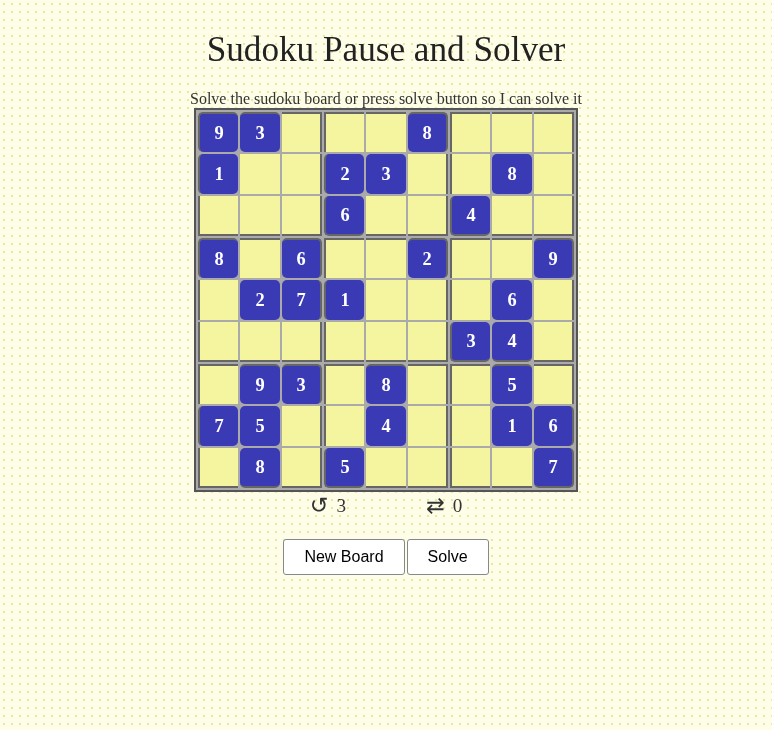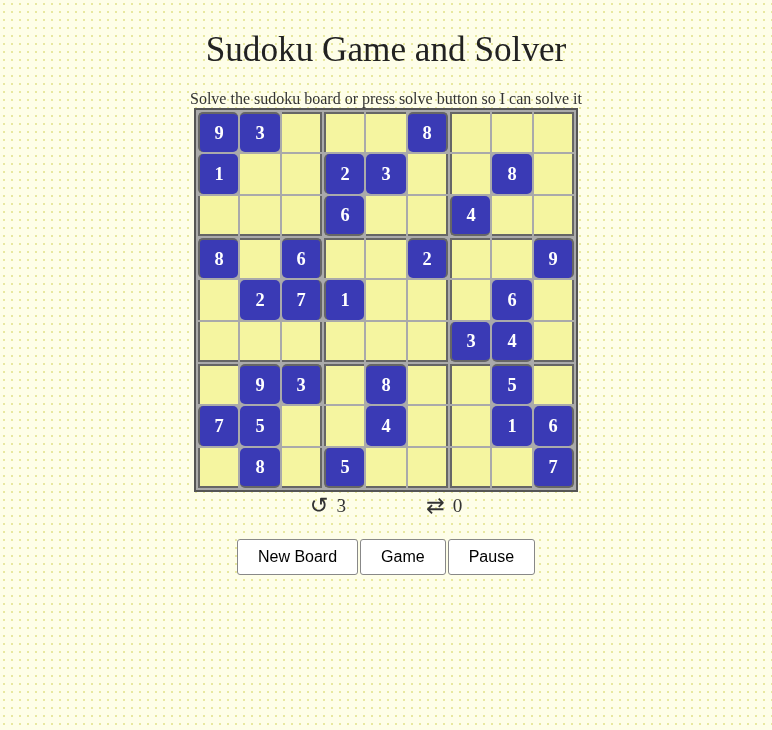--- a/index.html
+++ b/index.html
@@ -104,21 +104,21 @@
     }
     .cell-box[data-row="2"],
     .cell-box[data-row="5"],
     .cell-box[data-row="8"] {
       border-bottom: 2px solid #666;
     }
   </style>
 </head>
 <body>
 
-<h1>Sudoku Game and Solver</h1>
+<h1>Sudoku Pause and Solver</h1>
 <p class="subtitle">Solve the sudoku board or press solve button so I can solve it</p>
 
 <div class="sudoku-wrapper">
   <div class="grid-container" id="grid">
   <div class="cell-box filled" data-row="0" data-col="0">9</div>
       <div class="cell-box filled" data-row="0" data-col="1">3</div>
       <div class="cell-box" data-row="0" data-col="2"></div>
       <div class="cell-box" data-row="0" data-col="3"></div>
       <div class="cell-box" data-row="0" data-col="4"></div>
       <div class="cell-box filled" data-row="0" data-col="5">8</div>
@@ -206,15 +206,14 @@
     <span class="stat-value">3</span>
   </div>
   <div class="stat-item">
     <span class="stat-icon">⇄</span>
     <span class="stat-value">0</span>
   </div>
 </div>
 
 <div class="buttons">
   <button class="btn">New Board</button>
-  <button class="btn">Game</button>
-  <button class="btn">Pause</button>
+  <button class="btn">Solve</button>
 </div>
 
 </body></html>

